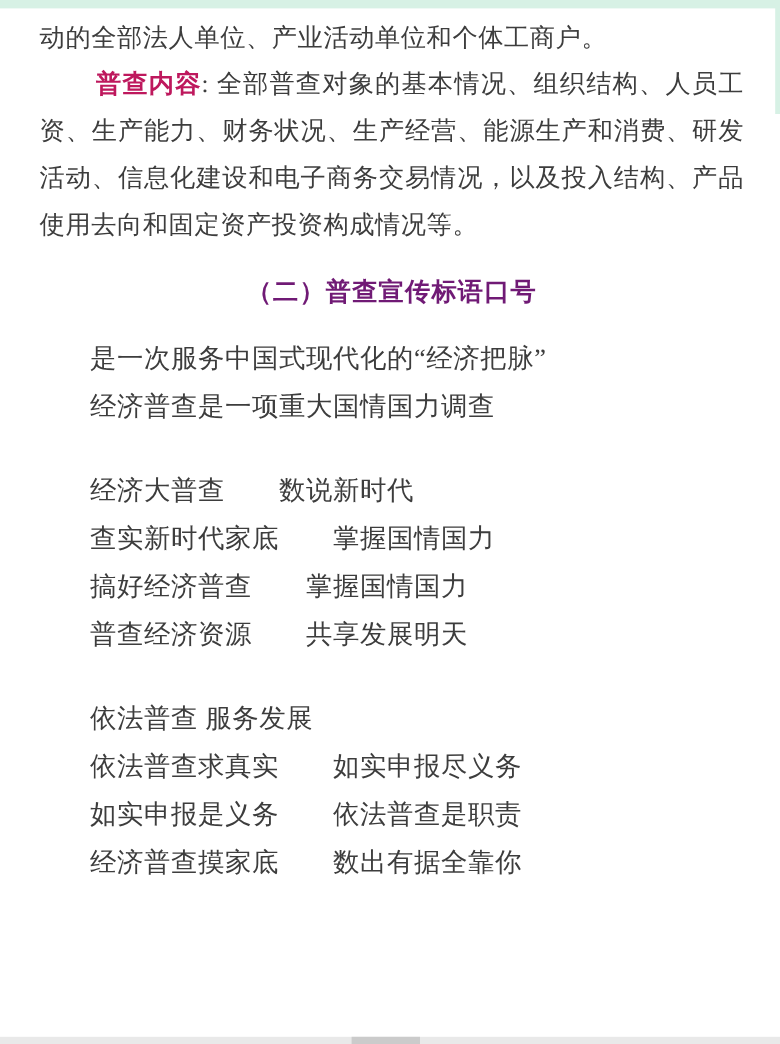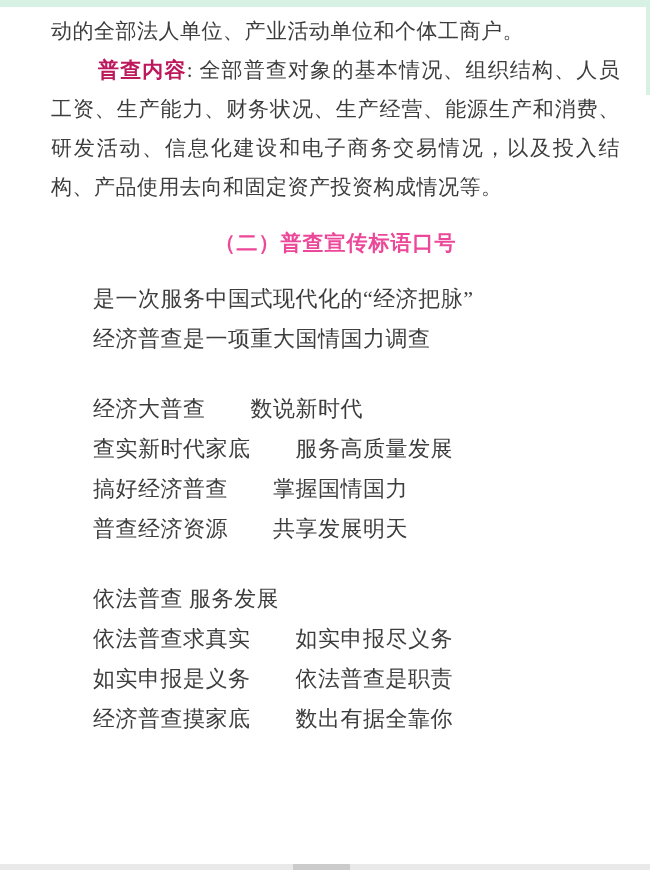--- a/index.html
+++ b/index.html
@@ -24,21 +24,21 @@
   }
   .right-strip {
     position: absolute;
     top: 0; right: 0;
     width: 4px;
     height: 95px;
     background: #d7f1e5;
   }
   .content {
     position: absolute;
-    left: 51px;
+    left: 33px;
     right: 30px;
     top: 0;
     padding-top: 12px;
   }
   .cont-line {
     margin: 0;
     font-size: 21px;
     line-height: 39px;
     letter-spacing: 0.5px;
   }
@@ -54,21 +54,21 @@
   .para .label {
     font-weight: bold;
     color: #be185d;
   }
   .heading {
     margin: 17px 0 16px 0;
     font-size: 21px;
     font-weight: bold;
     text-align: center;
     line-height: 39px;
-    color: #ec4899;
+    color: #701a75;
     letter-spacing: 1px;
   }
   .group {
     padding-left: 42px;
   }
   .group + .group {
     margin-top: 30px;
   }
   .group p {
     margin: 0;
@@ -106,21 +106,21 @@
 
     <h2 class="heading">（二）普查宣传标语口号</h2>
 
     <div class="group">
       <p>是一次服务中国式现代化的“经济把脉”</p>
       <p>经济普查是一项重大国情国力调查</p>
     </div>
 
     <div class="group">
       <p>经济大普查　　数说新时代</p>
-      <p>查实新时代家底　　服务高质量发展</p>
+      <p>查实新时代家底　　掌握国情国力</p>
       <p>搞好经济普查　　掌握国情国力</p>
       <p>普查经济资源　　共享发展明天</p>
     </div>
 
     <div class="group">
       <p>依法普查 服务发展</p>
       <p>依法普查求真实　　如实申报尽义务</p>
       <p>如实申报是义务　　依法普查是职责</p>
       <p>经济普查摸家底　　数出有据全靠你</p>
     </div>

